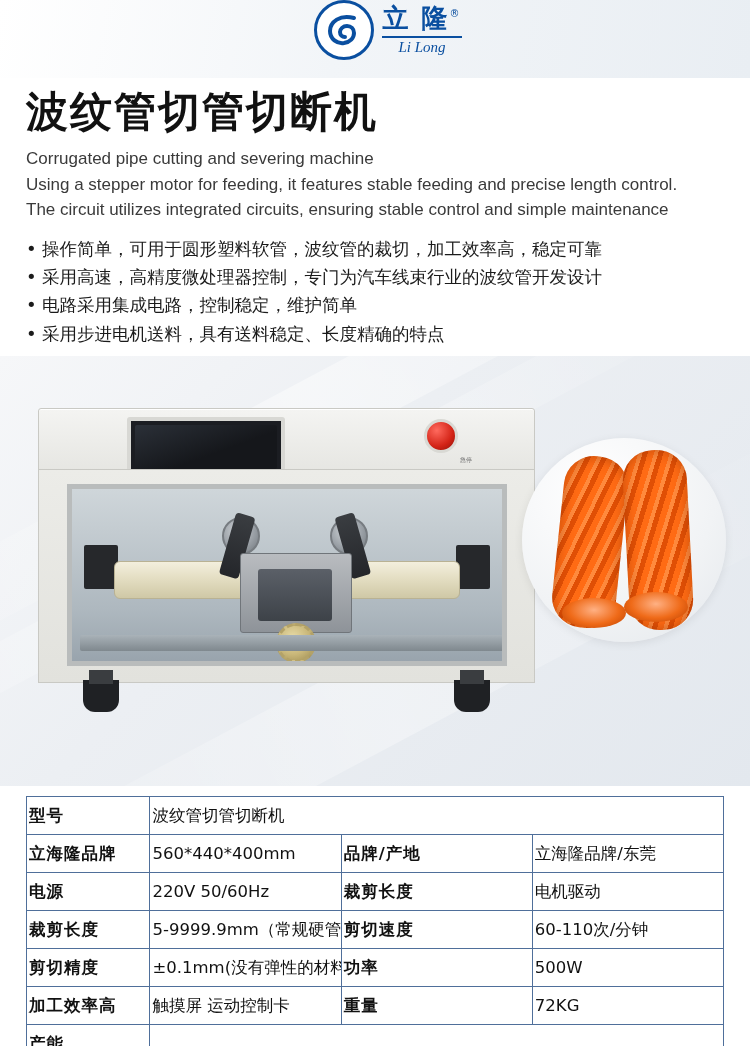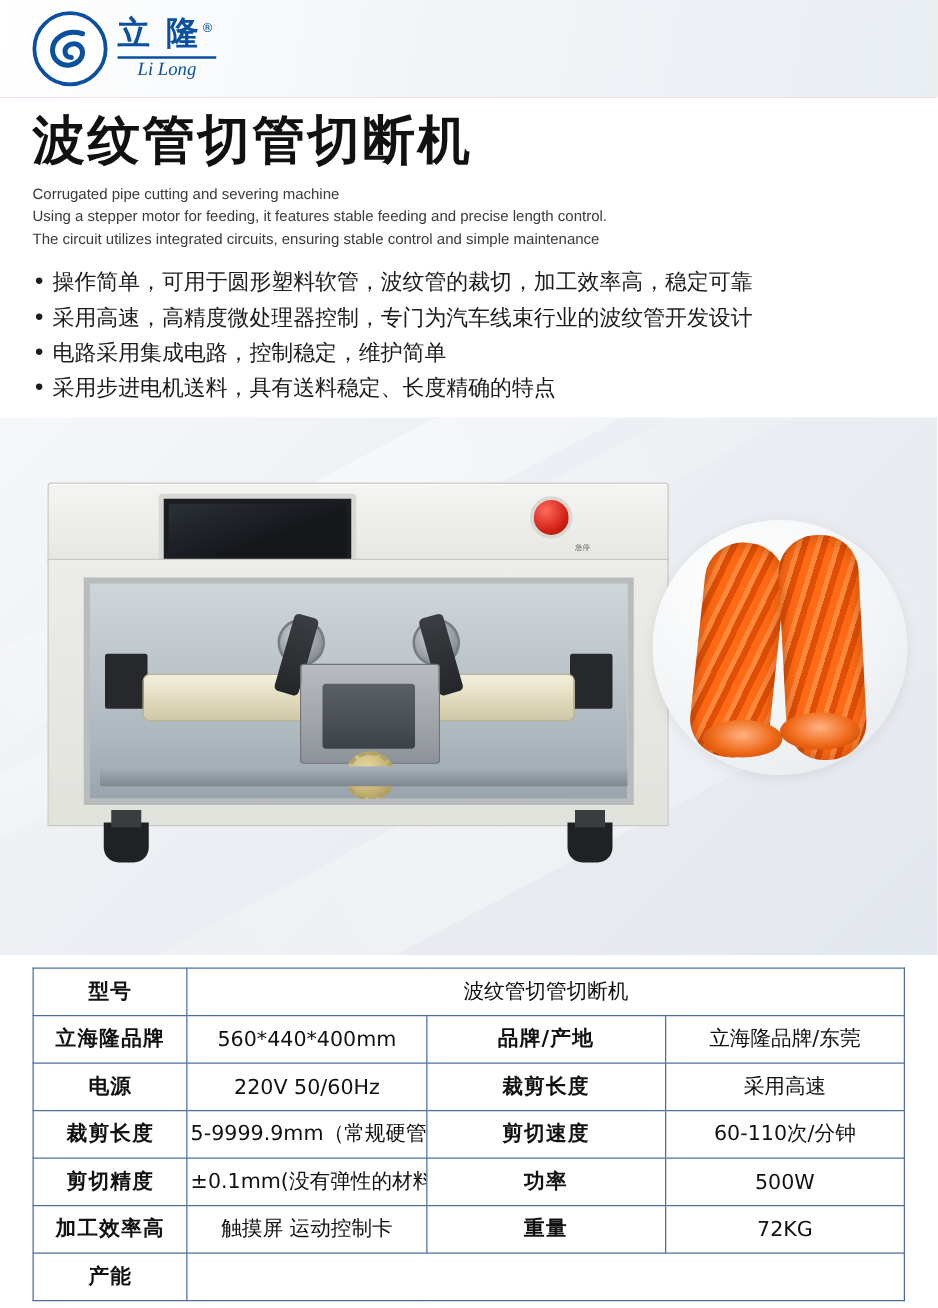--- a/index.html
+++ b/index.html
@@ -12,24 +12,25 @@
     font-family: "Liberation Sans", sans-serif;
     background: #ffffff;
     overflow: hidden;
     position: relative;
   }
 
   
   .header {
     position: relative;
     height: 78px;
-    background: #fca5a5;
+    background: #22c55e;
     display: flex;
     align-items: center;
     overflow: hidden;
+    flex-direction: column;
   }
   .header-bg {
     position: absolute;
     inset: 0;
     background: linear-gradient(100deg, #ffffff 0%, #f2f5f8 45%, #e9eef3 100%);
   }
   .logo-wrap {
     position: relative;
     display: flex;
     align-items: center;
@@ -94,21 +95,21 @@
   .main-title {
     font-size: 42px;
     font-weight: bold;
     color: #111111;
     letter-spacing: 2px;
     font-family: "DejaVu Sans", sans-serif;
     line-height: 1.15;
   }
   .sub-en {
     margin-top: 10px;
-    font-size: 12px;
+    font-size: 17px;
     color: #3a3a3a;
     line-height: 1.5;
     font-family: "Liberation Sans", sans-serif;
   }
 
   
   .bullets {
     margin: 12px 0 0 26px;
     padding: 0;
     list-style: none;
@@ -348,21 +349,20 @@
   }
   table.spec {
     width: 100%;
     border-collapse: collapse;
     table-layout: fixed;
     font-family: "DejaVu Sans", sans-serif;
   }
   table.spec td {
     border: 1px solid #4f6f9a;
     height: 37px;
-    text-align: center;
     font-size: 16.5px;
     color: #111111;
     padding: 0 2px;
     white-space: nowrap;
     overflow: hidden;
   }
   table.spec td.label {
     font-weight: bold;
     letter-spacing: 1px;
   }
@@ -468,21 +468,21 @@
         <tr>
           <td class="label c1">立海隆品牌</td>
           <td class="c2">560*440*400mm</td>
           <td class="label c3">品牌/产地</td>
           <td class="c4">立海隆品牌/东莞</td>
         </tr>
         <tr>
           <td class="label c1">电源</td>
           <td class="c2">220V 50/60Hz</td>
           <td class="label c3">裁剪长度</td>
-          <td class="c4">采用高速</td>
+          <td class="c4">电机驱动</td>
         </tr>
         <tr>
           <td class="label c1">裁剪长度</td>
           <td class="c2 fs-sm">5-9999.9mm（常规硬管）</td>
           <td class="label c3">剪切速度</td>
           <td class="c4">60-110次/分钟</td>
         </tr>
         <tr>
           <td class="label c1">剪切精度</td>
           <td class="c2 fs-sm">±0.1mm(没有弹性的材料)</td>

